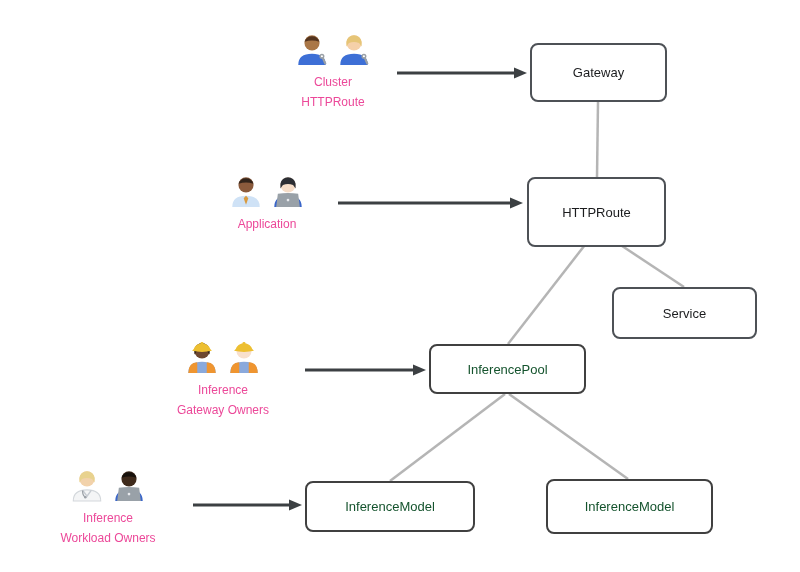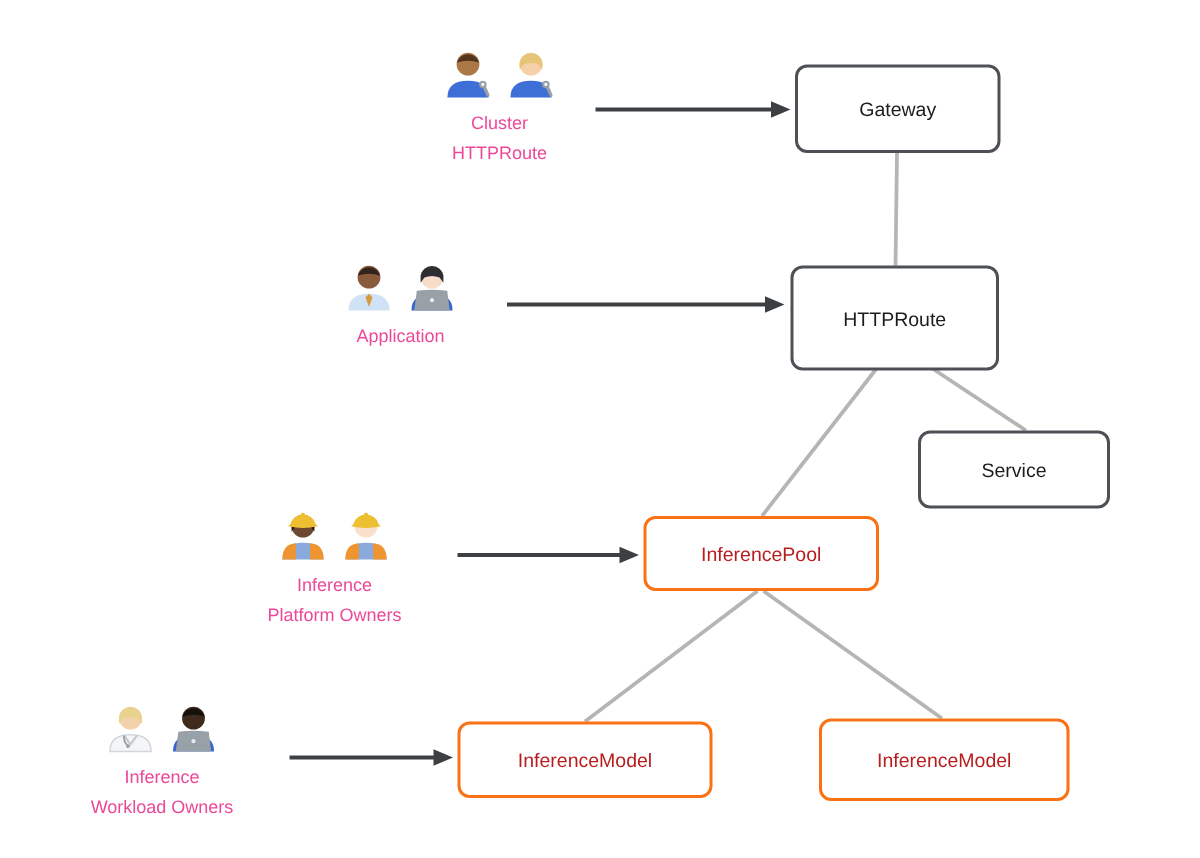--- a/index.html
+++ b/index.html
@@ -7,24 +7,24 @@
     width:800px;height:572px;background:#ffffff;position:relative;overflow:hidden;
     font-family:"Liberation Sans",sans-serif;
   }
   #edges-svg{position:absolute;left:0;top:0;z-index:1}
   .node{
     position:absolute;z-index:2;background:#ffffff;border-radius:8px;
     display:flex;align-items:center;justify-content:center;
     font-weight:normal;font-size:13px;box-sizing:border-box;white-space:nowrap;
   }
   .core{border:2.5px solid #4d5156;color:#1b1c1e}
-  .inference{border:2px solid #f97316;color:#b91c1c}
+  .inference{border:2px solid #404040;color:#14532d}
   #n-gateway{left:530px;top:43px;width:137px;height:59px}
   #n-httproute{left:527px;top:177px;width:139px;height:70px}
-  #n-service{left:612px;top:287px;width:128px;height:52px}
+  #n-service{left:612px;top:287px;width:145px;height:52px}
   #n-inferencepool{left:429px;top:344px;width:157px;height:50px}
   #n-inferencemodel1{left:305px;top:481px;width:170px;height:51px}
   #n-inferencemodel2{left:546px;top:479px;width:167px;height:55px}
   .persona{position:absolute;z-index:2;width:230px;transform:translateX(-50%);text-align:center}
   #p0{left:333px;top:27px}
   #p1{left:267px;top:169px}
   #p2{left:223px;top:335px}
   #p3{left:108px;top:463px}
   .icons{display:flex;justify-content:center;gap:4px;margin-bottom:5px;height:40px;align-items:flex-end}
   .plabel{font-size:12px;line-height:20px;color:#ec4899}
@@ -111,21 +111,21 @@
           <path d="M5 35 Q5 25.2 13.5 24.8 L13.5 35 Z" fill="#ef9530"></path>
           <path d="M31 35 Q31 25.2 22.5 24.8 L22.5 35 Z" fill="#ef9530"></path>
           <circle cx="18" cy="14" r="7.2" fill="#f8e0cd"></circle>
           <path d="M11 13 A7.3 7.3 0 0 1 25 13 Q18 10.8 11 13 Z" fill="#c09257"></path>
           <path d="M10.2 12.4 A7.9 6.6 0 0 1 25.8 12.4 L27.4 14 Q18 16.2 8.6 14 Z" fill="#edbf31"></path>
           <rect x="16.6" y="5.6" width="2.8" height="3" rx="1.2" fill="#edbf31"></rect>
         </svg>
       </div>
     <div class="plabel">
       <span>Inference</span>
-      <span>Platform Owners</span>
+      <span>Gateway Owners</span>
     </div>
   </div>
 
   <div class="persona" id="p3">
     <div class="icons">
         <svg viewBox="0 0 36 36" width="38" height="40">
           <path d="M5 35 Q5 24.5 18 24.5 Q31 24.5 31 35 Z" fill="#f4f5f6" stroke="#d3d7db" stroke-width="1"></path>
           <path d="M14 25 L18 30.5 L22 25" fill="none" stroke="#c6cbd1" stroke-width="1.4"></path>
           <path d="M13.8 25 Q13.8 29.5 16 31" fill="none" stroke="#9aa0a6" stroke-width="1.2"></path>
           <circle cx="16.4" cy="31.6" r="1.2" fill="#9aa0a6"></circle>

